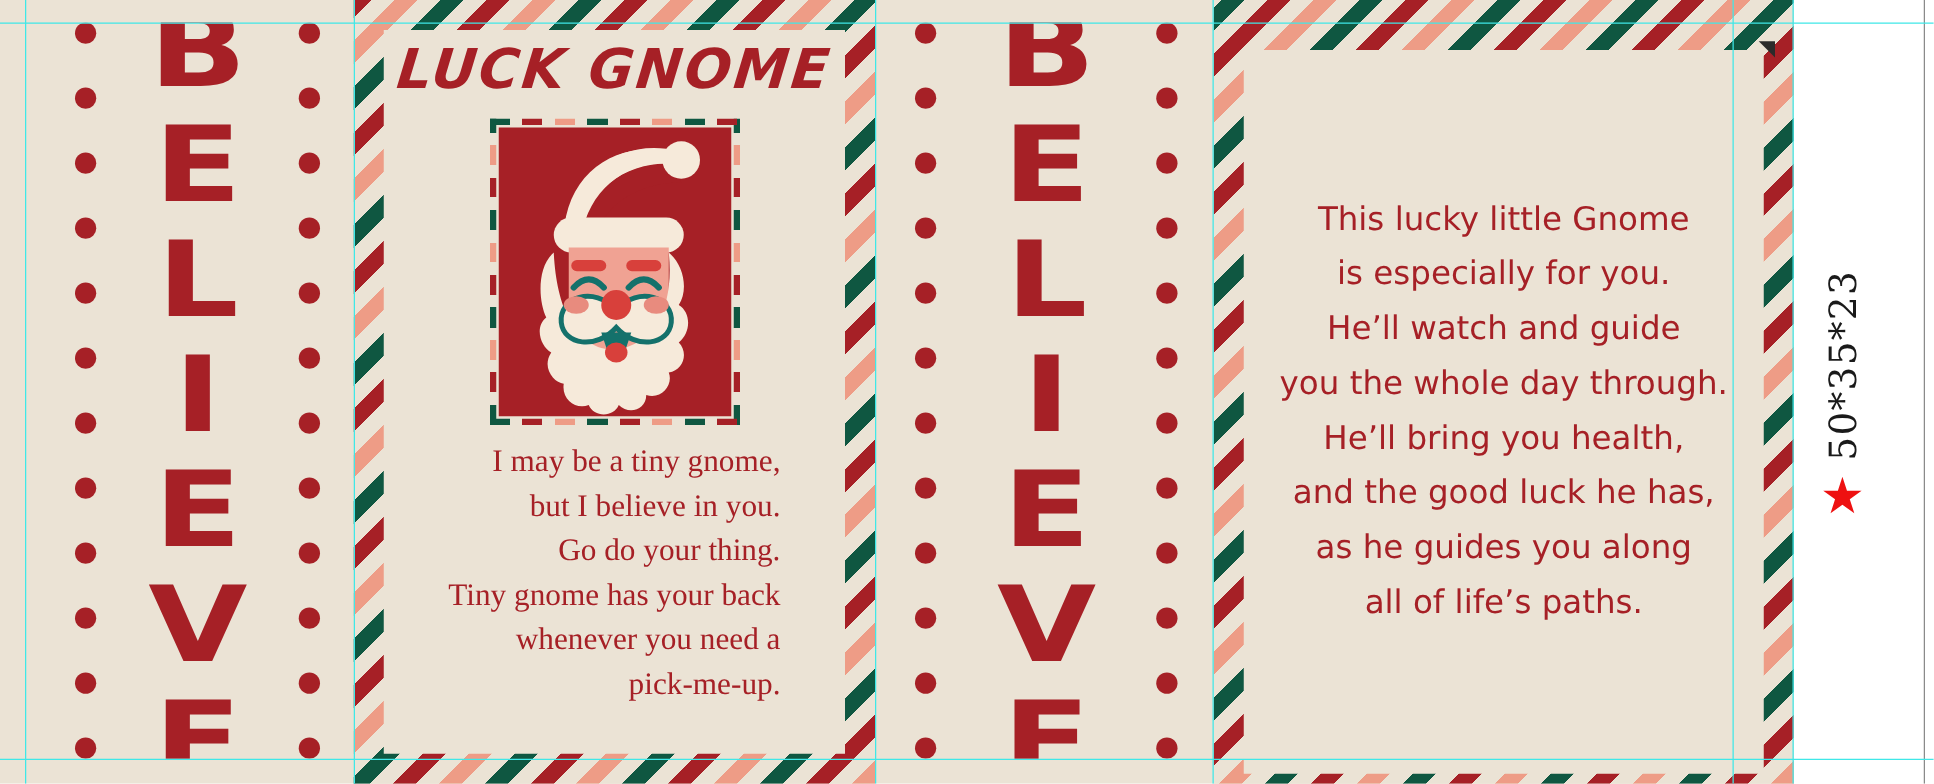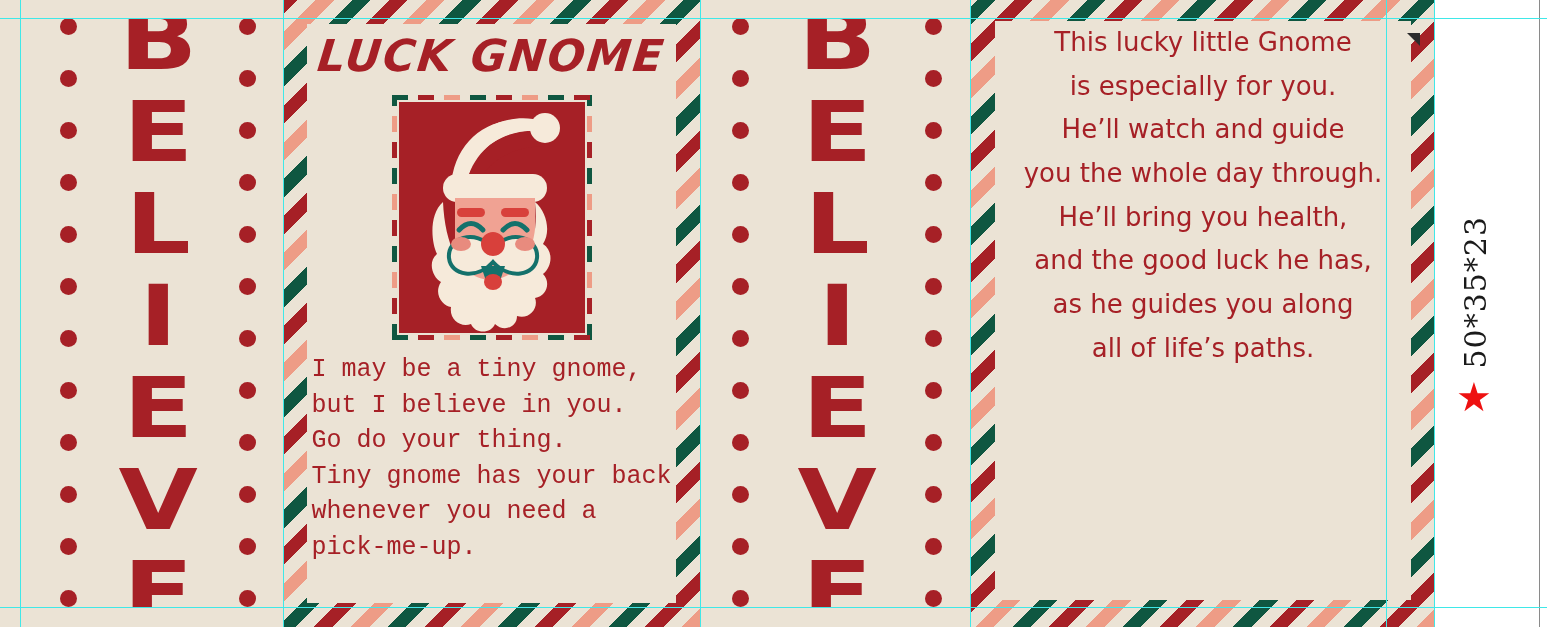--- a/index.html
+++ b/index.html
@@ -63,23 +63,23 @@
       repeating-linear-gradient(90deg,#0F5741 0 16px,transparent 16px 26px,#A62026 26px 42px,transparent 42px 52px,#EE9C86 52px 68px,transparent 68px 78px),
       repeating-linear-gradient(90deg,#0F5741 0 16px,transparent 16px 26px,#A62026 26px 42px,transparent 42px 52px,#EE9C86 52px 68px,transparent 68px 78px),
       repeating-linear-gradient(0deg,#0F5741 0 16px,transparent 16px 26px,#A62026 26px 42px,transparent 42px 52px,#EE9C86 52px 68px,transparent 68px 78px),
       repeating-linear-gradient(0deg,#0F5741 0 16px,transparent 16px 26px,#A62026 26px 42px,transparent 42px 52px,#EE9C86 52px 68px,transparent 68px 78px);
     background-size:100% 5px,100% 5px,5px 100%,5px 100%;
     background-position:left top,left bottom,left top,right top;
     background-repeat:no-repeat;
   }
   .art-inner{position:absolute;left:7px;top:7px;right:7px;bottom:7px;background:#A62026;}
   .card-verse{
-    font-family:Liberation Mono, monospace;
+    font-family:Liberation Serif, serif;
     font-size:25px;line-height:1.42;color:#A62026;
-    text-align:left;margin-top:12px;white-space:pre-line;
+    text-align:right;margin-top:12px;white-space:pre-line;
   }
 
   
   .right-verse{
     font-family:"DejaVu Sans",sans-serif;
     font-size:26px;line-height:1.68;color:#A62026;
     text-align:center;white-space:pre-line;
   }
 
   
@@ -218,21 +218,21 @@
       <div class="dot"></div>
         <div class="dot"></div>
       <div class="dot"></div>
         <div class="dot"></div>
       <div class="dot"></div>
         <div class="dot"></div>
     </div>
   </div>
 
   <div class="stripes" style="left:971px;top:0px;width:464px;height:627px;"></div>
-  <div class="card-inner" style="left:995px;top:21px;width:416px;height:579px;">
+  <div class="card-inner" style="left:995px;top:40px;width:416px;height:579px;justify-content:center;">
     <div class="right-verse">This lucky little Gnome
 is especially for you.
 He’ll watch and guide
 you the whole day through.
 He’ll bring you health,
 and the good luck he has,
 as he guides you along
 all of life’s paths.</div>
   </div>
 

